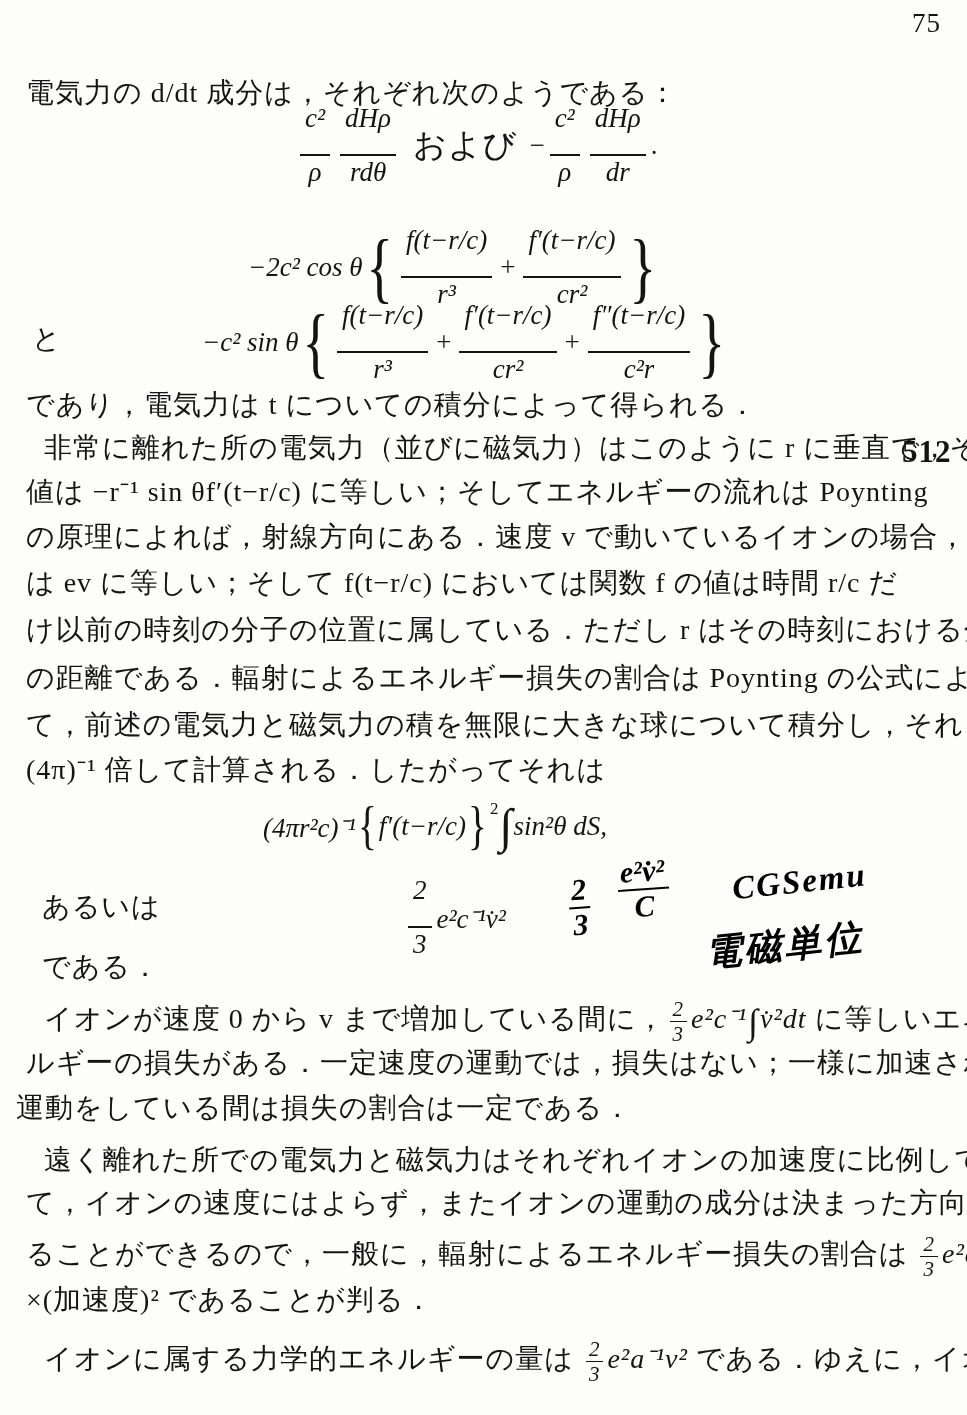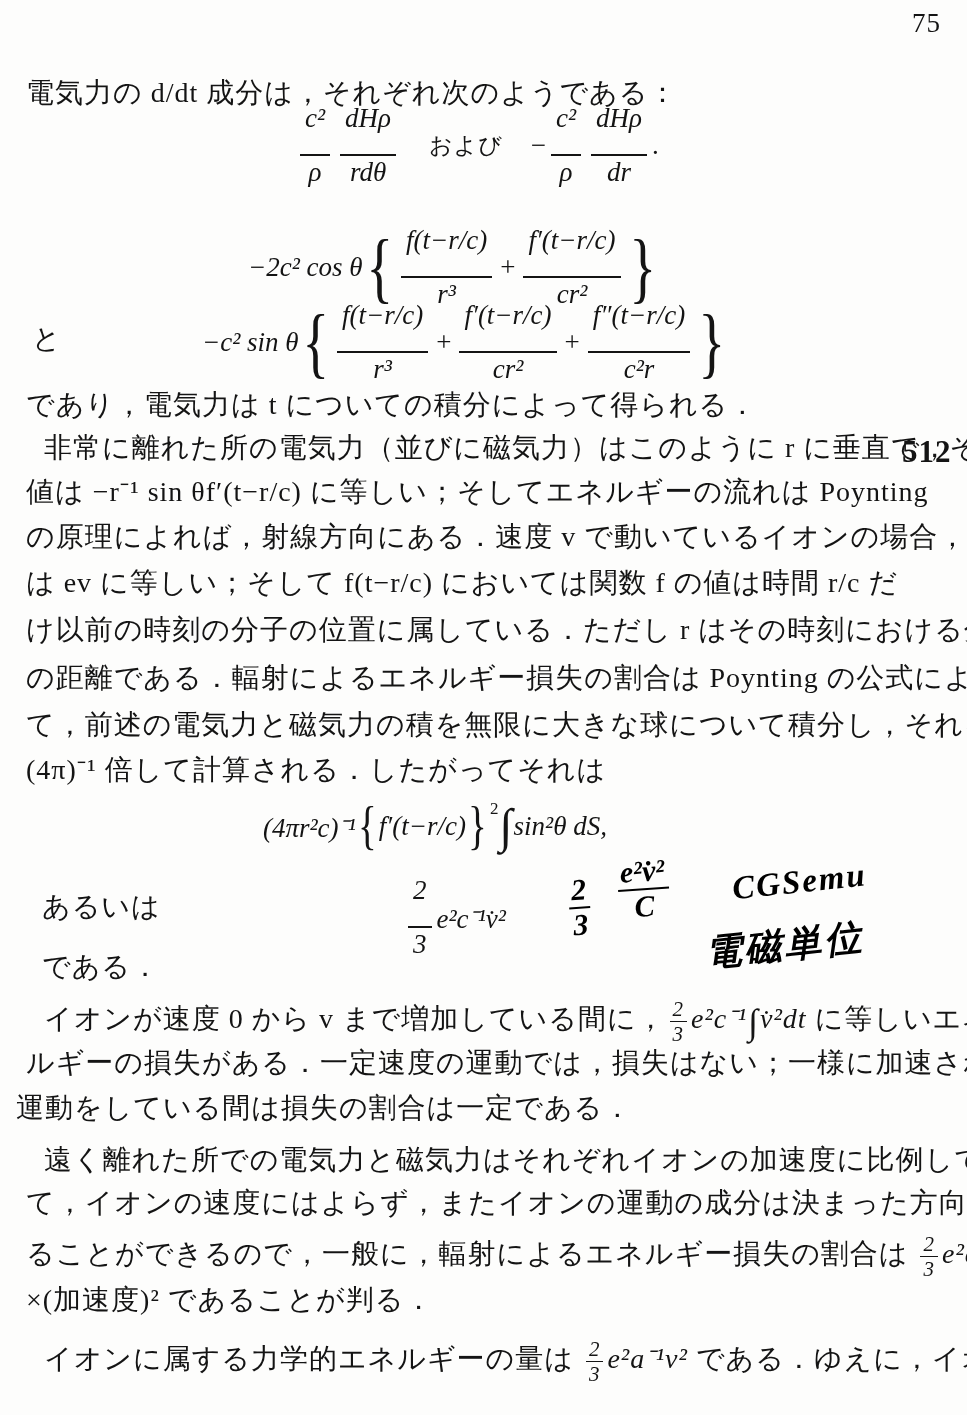--- a/index.html
+++ b/index.html
@@ -12,21 +12,21 @@
   .jp  { font-size:28px; line-height:34px; letter-spacing:1px; }
   .math { font-style:italic; font-size:27px; }
   .rm { font-style:normal; }
   
   .fx { display:flex; align-items:center; }
   .fx > * { flex:0 0 auto; }
   .frac { display:flex; flex-direction:column; align-items:center; margin:0 5px; line-height:1.1; }
   .frac .fn { padding:0 5px 20px; border-bottom:2px solid #141414; }
   .frac .fd { padding-top:2px; }
   .op { margin:0 3px; }
-  .conj { font-style:normal; font-size:23px; margin:0 28px; letter-spacing:1px; }
+  .conj { font-style:normal; font-size:33px; margin:0 12px; letter-spacing:1px; }
   .brace { font-size:78px; font-weight:300; line-height:0.9; transform:scaleX(0.72); margin:0 -2px; font-style:normal; }
   .brace-sm { font-size:52px; font-weight:300; line-height:0.9; transform:scaleX(0.75); margin:0 -1px; font-style:normal; }
   .pow { font-size:17px; align-self:flex-start; margin:-4px 0 0 1px; font-style:normal; }
   .integral { font-size:48px; line-height:0.8; font-style:normal; margin:0 1px; }
   
   .ifrac { display:inline-flex; flex-direction:column; align-items:center; vertical-align:middle;
            font-size:21px; font-style:italic; line-height:1.05; margin:0 4px; }
   .ifrac .fn { padding:0 3px 1px; border-bottom:1.5px solid #141414; }
   .ifrac .fd { padding-top:1px; }
   .int-sm { font-size:36px; vertical-align:middle; font-style:normal; line-height:0; display:inline-block; margin:0 1px; }

